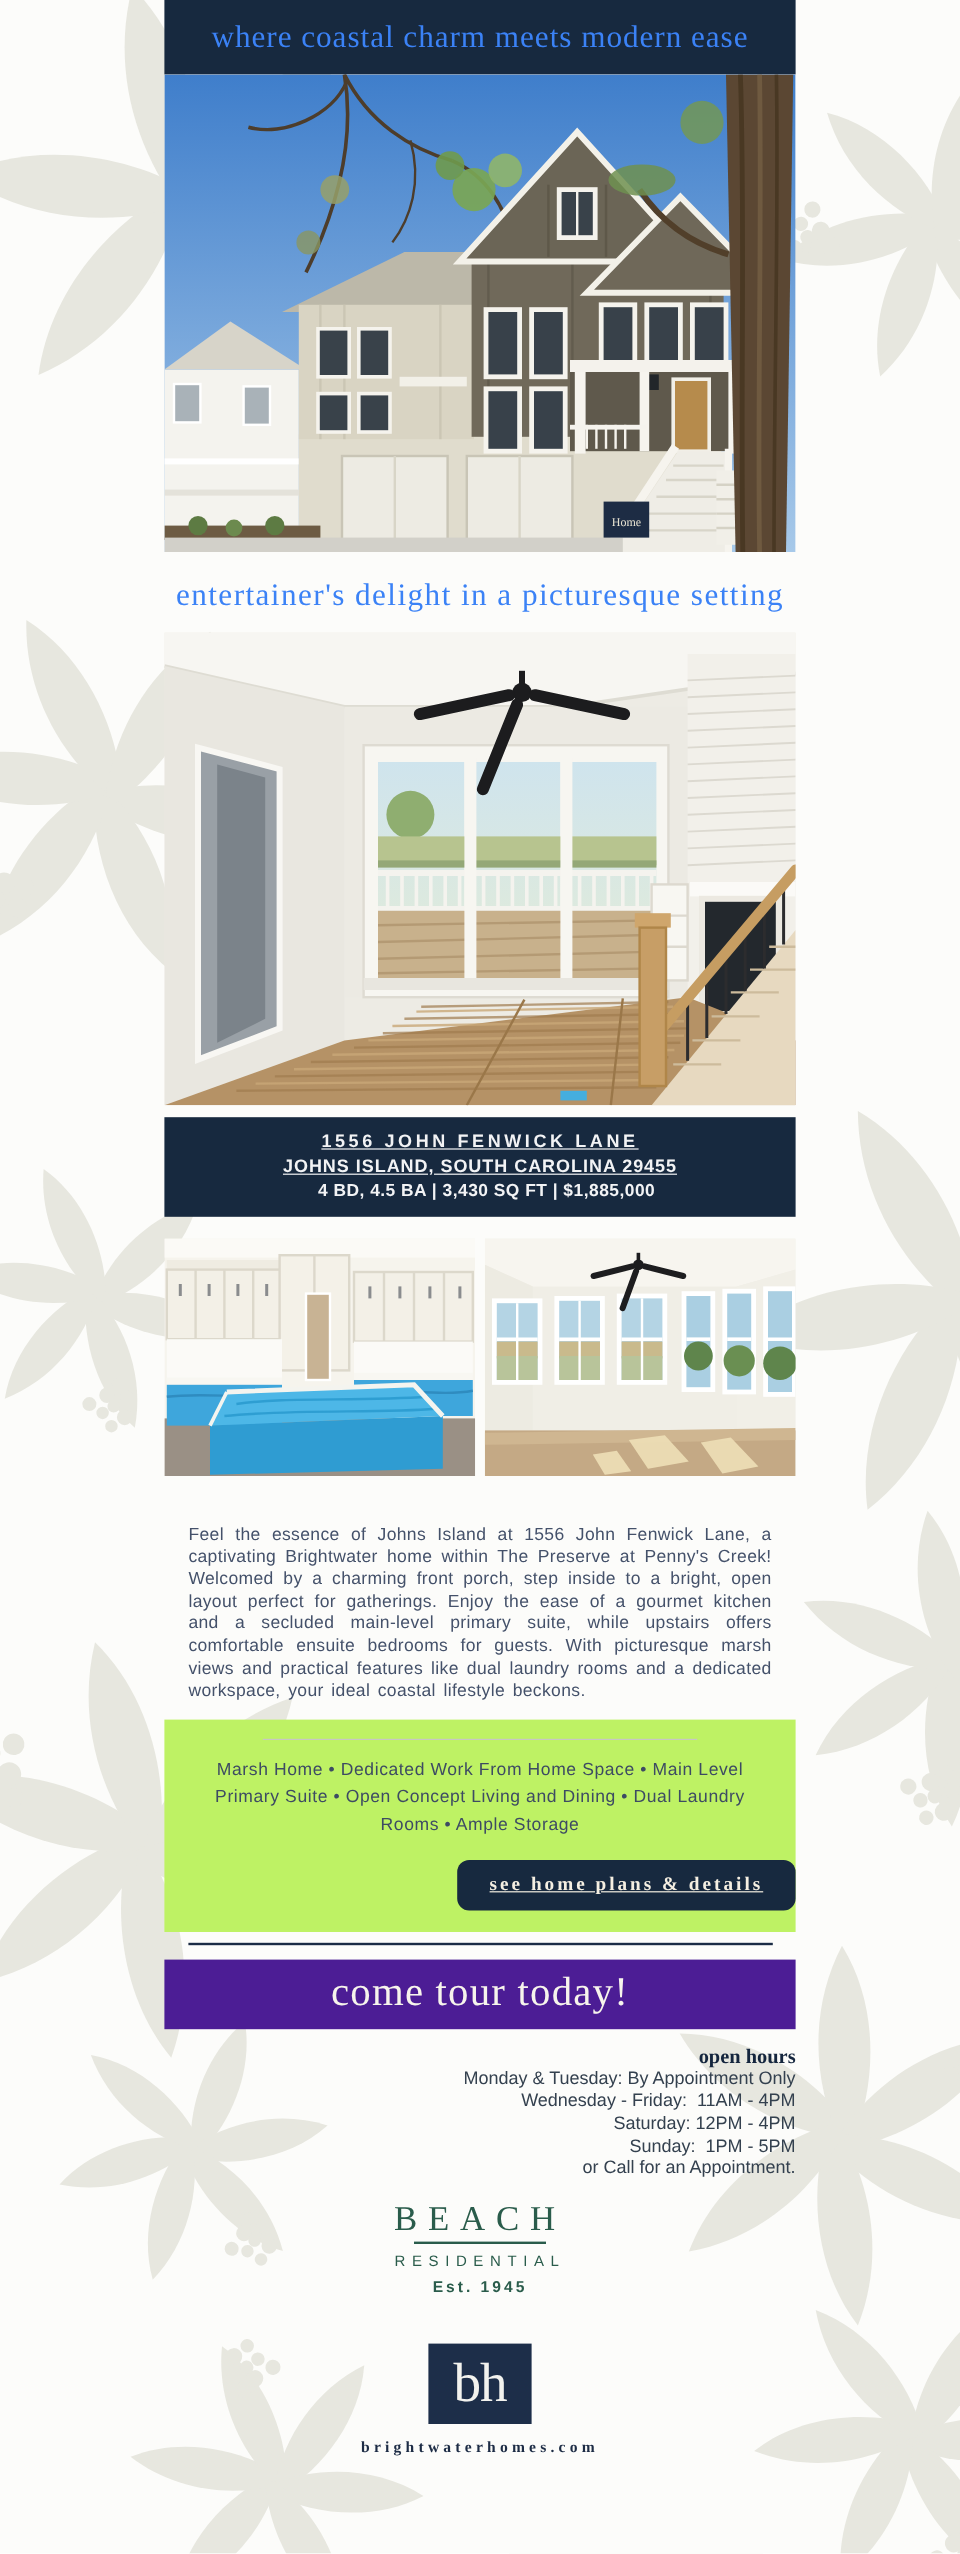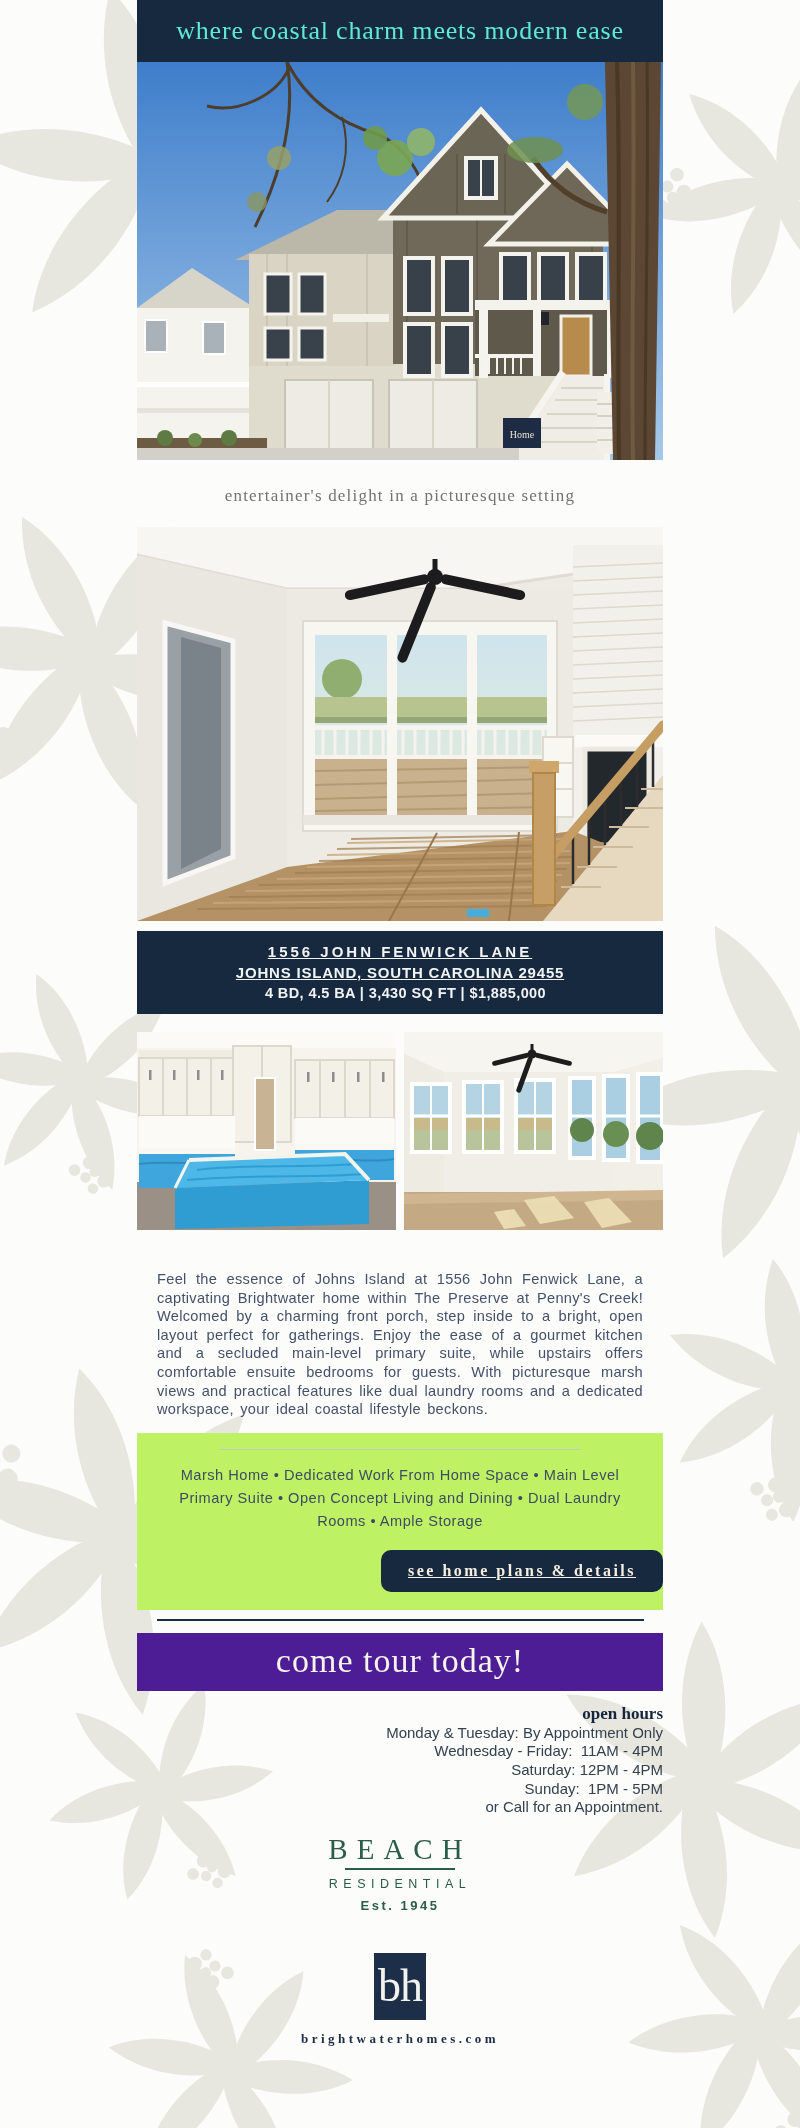--- a/index.html
+++ b/index.html
@@ -3,27 +3,27 @@
 <meta charset="utf-8">
 <style>
   html,body{margin:0;padding:0;background:#ffffff;}
   .serif{font-family:"Liberation Serif","DejaVu Serif",serif;}
   .page{position:relative;width:800px;height:2128px;margin:0 auto;background:#fcfcfa;overflow:hidden;}
   .pattern-layer{position:absolute;inset:0;z-index:0;pointer-events:none;}
   .motif{position:absolute;}
   .col{position:relative;z-index:1;width:526px;margin:0 auto;}
 
   .header-banner{height:62px;background:#17293f;display:flex;align-items:center;justify-content:center;}
-  .header-banner span{font-family:"Liberation Serif","DejaVu Serif",serif;font-size:26px;color:#5eead4;letter-spacing:.8px;}
+  .header-banner span{font-family:"Liberation Serif","DejaVu Serif",serif;font-size:26px;color:#3b82f6;letter-spacing:.8px;}
 
   .photo{display:block;}
   .photo-frame{font-size:0;line-height:0;}
 
   .subheading{margin-top:21px;text-align:center;font-family:"Liberation Serif","DejaVu Serif",serif;
-    font-size:17px;color:#737373;letter-spacing:1.2px;line-height:30px;}
+    font-size:26px;color:#3b82f6;letter-spacing:1.2px;line-height:30px;}
 
   .interior-wrap{margin-top:16px;}
 
   .address-banner{margin-top:10px;background:#17293f;text-align:center;padding:10px 0 11px;
     font-family:"Liberation Sans","DejaVu Sans",sans-serif;color:#f2f3f5;}
   .address-line1{display:inline-block;font-size:15px;letter-spacing:3px;font-weight:700;color:#f2f3f5;
     text-decoration:underline;line-height:21px;}
   .address-line2{display:inline-block;font-size:15px;letter-spacing:.8px;font-weight:700;color:#f2f3f5;
     text-decoration:underline;line-height:21px;}
   .address-line3{font-size:14.5px;font-weight:700;letter-spacing:.4px;line-height:20px;padding-left:11px;}
@@ -61,21 +61,21 @@
 
   .beach-logo{margin-top:16px;text-align:center;color:#2a5c4b;}
   .beach-name{font-family:Liberation Serif, serif;font-size:29px;letter-spacing:9px;
     line-height:32px;font-weight:500;}
   .beach-rule{width:110px;border:none;border-top:2px solid #2a5c4b;margin:3px auto 6px;}
   .beach-sub{font-family:"Liberation Sans","DejaVu Sans",sans-serif;font-size:12.5px;letter-spacing:5.5px;line-height:16px;}
   .beach-est{margin-top:6px;font-family:"Liberation Sans","DejaVu Sans",sans-serif;font-weight:700;
     font-size:13px;letter-spacing:2.5px;line-height:15px;}
 
   .bh-block{margin-top:40px;text-align:center;}
-  .bh-square{width:52px;height:67px;margin:0 auto;background:#1d2e49;display:flex;align-items:center;justify-content:center;cursor:pointer;}
+  .bh-square{width:86px;height:67px;margin:0 auto;background:#1d2e49;display:flex;align-items:center;justify-content:center;cursor:pointer;}
   .bh-monogram{font-family:"Liberation Serif","DejaVu Serif",serif;font-size:46px;color:#f2f2ee;letter-spacing:-1px;line-height:1;}
   .bh-site{display:inline-block;margin-top:11px;font-family:"Liberation Serif","DejaVu Serif",serif;
     font-weight:700;font-size:13px;letter-spacing:3.5px;color:#1d2c45;text-decoration:none;}
 </style>
 </head>
 <body>
 
 <div class="page">
 
   <div class="pattern-layer">

